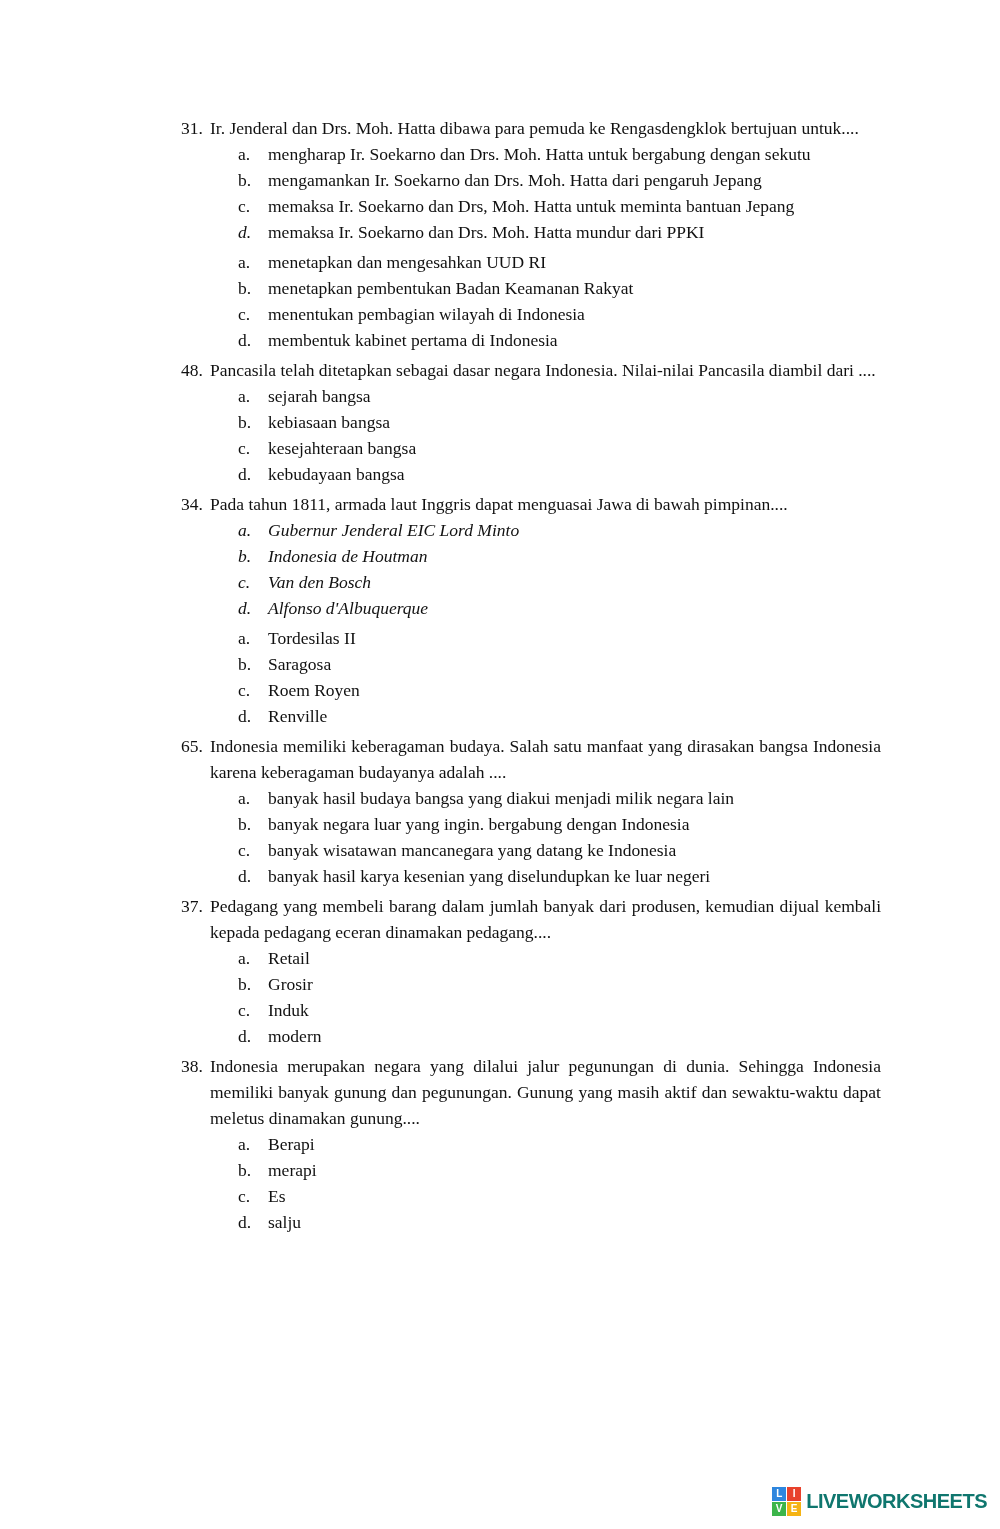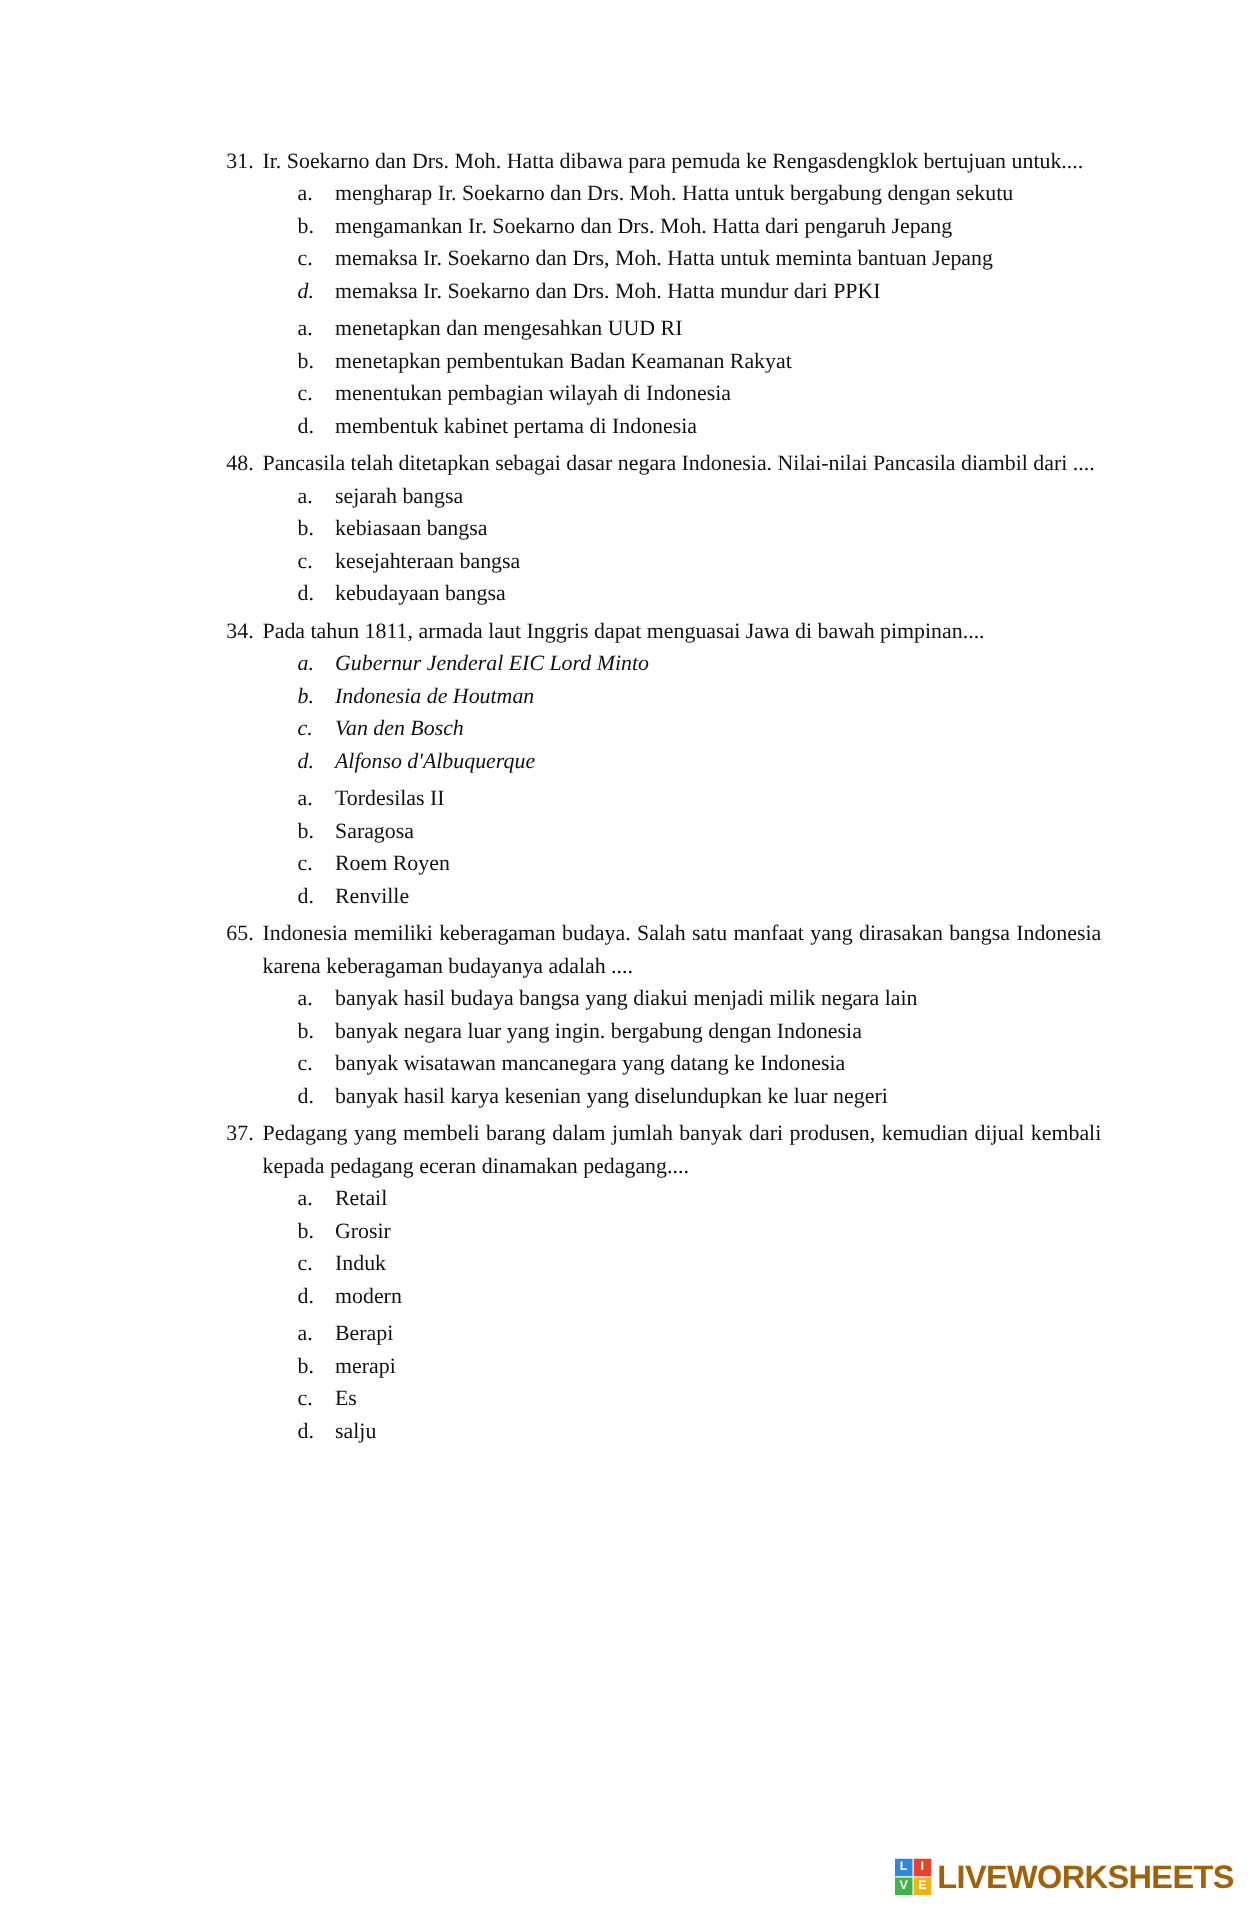--- a/index.html
+++ b/index.html
@@ -63,34 +63,34 @@
     font-weight: bold;
     font-size: 10px;
     line-height: 14px;
     display: flex;
     align-items: center;
     justify-content: center;
   }
   .brand-text {
     font-family: "Liberation Sans", sans-serif;
     font-weight: 700;
-    font-size: 26px;
+    font-size: 20px;
     line-height: 30px;
-    color: #a16207;
+    color: #0f766e;
     letter-spacing: -0.5px;
   }
 </style>
 </head>
 <body>
 
 <div class="content" id="questions">
     <div class="question">
       <div class="q-head">
         <div class="q-num">31.</div>
-        <div class="q-text">Ir. Soekarno dan Drs. Moh. Hatta dibawa para pemuda ke Rengasdengklok bertujuan untuk....</div>
+        <div class="q-text">Ir. Jenderal dan Drs. Moh. Hatta dibawa para pemuda ke Rengasdengklok bertujuan untuk....</div>
       </div>
       <div class="options">
         <div class="option">
           <div class="opt-letter">a.</div>
           <div class="opt-text">mengharap Ir. Soekarno dan Drs. Moh. Hatta untuk bergabung dengan sekutu</div>
         </div>
         <div class="option">
           <div class="opt-letter">b.</div>
           <div class="opt-text">mengamankan Ir. Soekarno dan Drs. Moh. Hatta dari pengaruh Jepang</div>
         </div>
@@ -234,20 +234,24 @@
           <div class="opt-letter">c.</div>
           <div class="opt-text">Induk</div>
         </div>
         <div class="option">
           <div class="opt-letter">d.</div>
           <div class="opt-text">modern</div>
         </div>
       </div>
     </div>
     <div class="question">
+      <div class="q-head">
+        <div class="q-num">38.</div>
+        <div class="q-text">Indonesia merupakan negara yang dilalui jalur pegunungan di dunia. Sehingga Indonesia memiliki banyak gunung dan pegunungan. Gunung yang masih aktif dan sewaktu-waktu dapat meletus dinamakan gunung....</div>
+      </div>
       <div class="options">
         <div class="option">
           <div class="opt-letter">a.</div>
           <div class="opt-text">Berapi</div>
         </div>
         <div class="option">
           <div class="opt-letter">b.</div>
           <div class="opt-text">merapi</div>
         </div>
         <div class="option">

